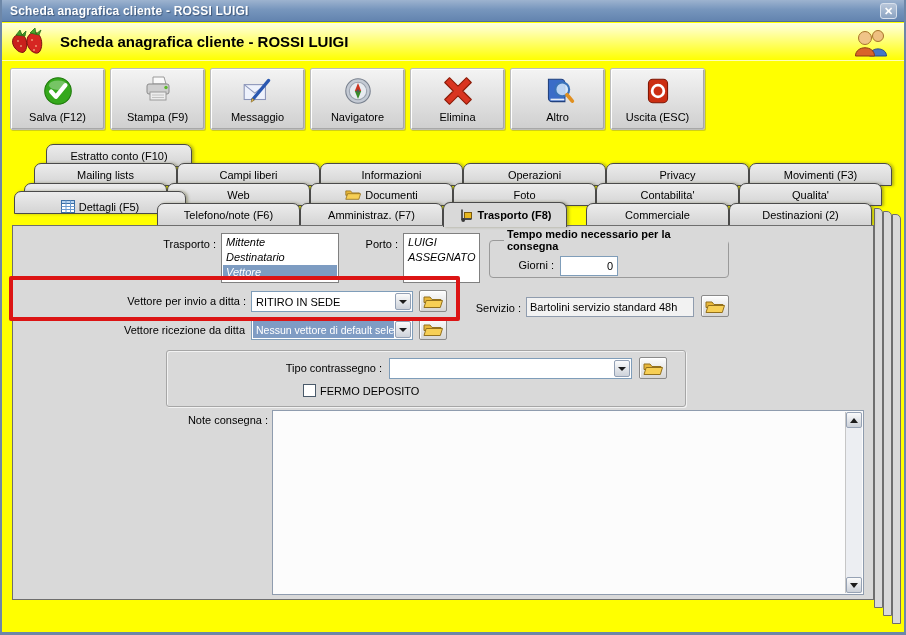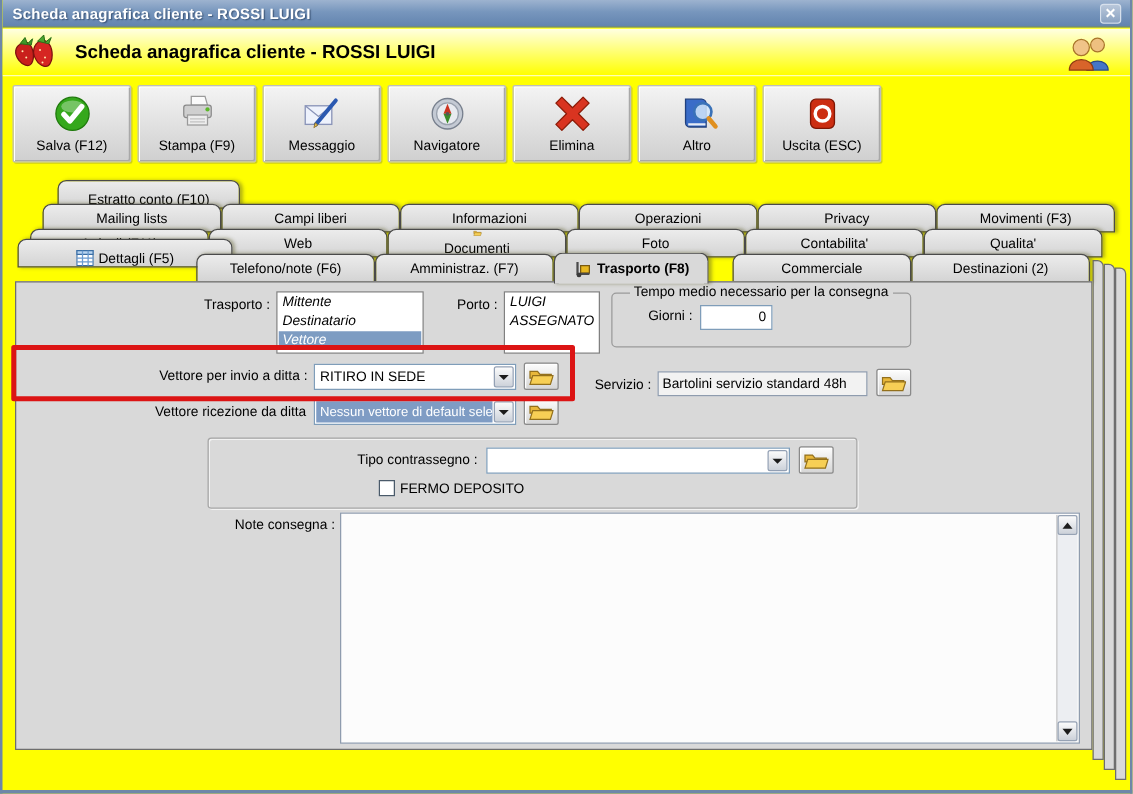--- a/index.html
+++ b/index.html
@@ -55,21 +55,21 @@
   .dropbtn { position:absolute; right:1px; top:1px; bottom:1px; width:16px;
     background:linear-gradient(#fbfbfb,#cdd2da); border:1px solid #93a0b4; border-radius:2px;
     display:flex; align-items:center; justify-content:center; }
   .dropbtn::after { content:""; width:0; height:0; border-left:4px solid transparent;
     border-right:4px solid transparent; border-top:4px solid #1c1c1c; }
   .folderbtn { position:absolute; width:28px; height:22px;
     background:linear-gradient(#fdfdfd,#d6d6d6); border:1px solid #8a8a8a; border-radius:2px;
     display:flex; align-items:center; justify-content:center;
     box-shadow:inset 1px 1px 0 #fff; }
   fieldset.fs { position:absolute; border:1px solid #9a9a9a; border-radius:4px; }
-  fieldset.fs legend { font-size:11px; margin-left:14px; padding:0 3px; }
+  fieldset.fs legend { font-size:11px; margin-left:14px; padding:0 3px;font-weight:bold; }
   .sunken { position:absolute; background:#f2f2f2; border:1px solid #8f9cae; font-size:11px;
     display:flex; align-items:center; padding-left:3px; white-space:nowrap; overflow:hidden; }
   input.giorni { position:absolute; width:58px; height:20px; border:1px solid #7f9db9; font-size:11px;
     text-align:right; padding-right:4px; font-family:"Liberation Sans",sans-serif; background:#fff; }
   .groupbox { position:absolute; background:#d9d9d9; border:1px solid #a6a6a6; border-radius:3px;
     box-shadow:inset 1px 1px 0 #f2f2f2, 1px 1px 0 #f2f2f2; }
   .chk { position:absolute; width:13px; height:13px; background:#fff; border:1px solid #4a5a6a; }
   .chklbl { position:absolute; font-size:11px; }
   #notebox { position:absolute; left:270px; top:410px; width:592px; height:185px;
     background:#fcfcfc; border:1px solid #8f9cae; }
@@ -191,21 +191,21 @@
           <circle cx="16" cy="16" r="5.5" fill="none" stroke="#fff" stroke-width="2.6"></circle>
         </svg>
     </div>
     <div class="tlb">Uscita (ESC)</div>
   </div>
 
   <div class="pstack" style="left:890px;top:214px;width:9px;height:410px;z-index:1;"></div>
   <div class="pstack" style="left:881px;top:211px;width:9px;height:405px;z-index:2;"></div>
   <div class="pstack" style="left:872px;top:208px;width:9px;height:400px;z-index:3;"></div>
 
-  <div class="tab" style="left:44px;top:144px;width:146px;z-index:1;align-items:flex-end;">
+  <div class="tab" style="left:44px;top:144px;width:146px;z-index:1;">
       <span>Estratto conto (F10)</span>
     </div>
 
   <div class="tab" style="left:32px;top:163px;width:143px;z-index:2;">
       <span>Mailing lists</span>
     </div>
   <div class="tab" style="left:175px;top:163px;width:143px;z-index:2;">
       <span>Campi liberi</span>
     </div>
   <div class="tab" style="left:318px;top:163px;width:143px;z-index:2;">
@@ -220,21 +220,21 @@
   <div class="tab" style="left:747px;top:163px;width:143px;z-index:2;">
       <span>Movimenti (F3)</span>
     </div>
 
   <div class="tab" style="left:22px;top:183px;width:143px;z-index:3;">
       <span>Articoli (F11)</span>
     </div>
   <div class="tab" style="left:165px;top:183px;width:143px;z-index:3;">
       <span>Web</span>
     </div>
-  <div class="tab" style="left:308px;top:183px;width:143px;z-index:3;flex-direction:column;">
+  <div class="tab" style="left:308px;top:183px;width:143px;z-index:3;">
     <svg width="16" height="13" viewBox="0 0 20 15">
         <path d="M1 3 h6 l2 2.5 h9 v3 h-17 Z" fill="#e8b73a" stroke="#93701c"></path>
         <path d="M1 13.5 L3.2 6.5 H19.5 L17.3 13.5 Z" fill="#f7cf55" stroke="#93701c"></path>
       </svg>
     <span>Documenti</span>
     </div>
   <div class="tab" style="left:451px;top:183px;width:143px;z-index:3;">
       <span>Foto</span>
     </div>
   <div class="tab" style="left:594px;top:183px;width:143px;z-index:3;">

